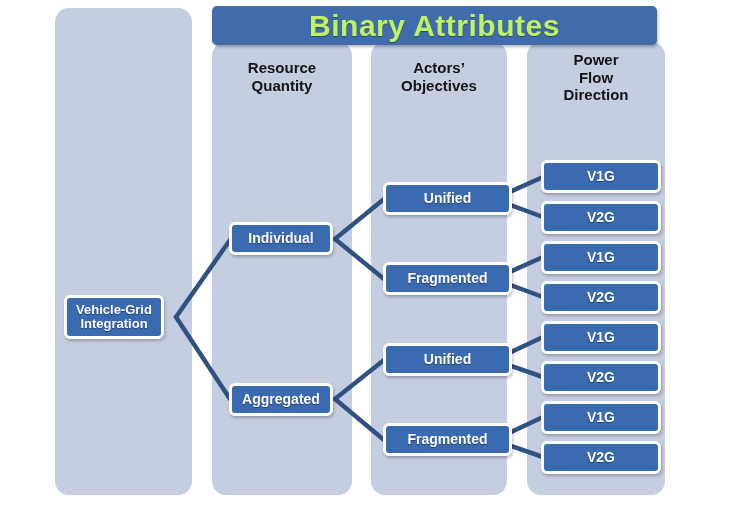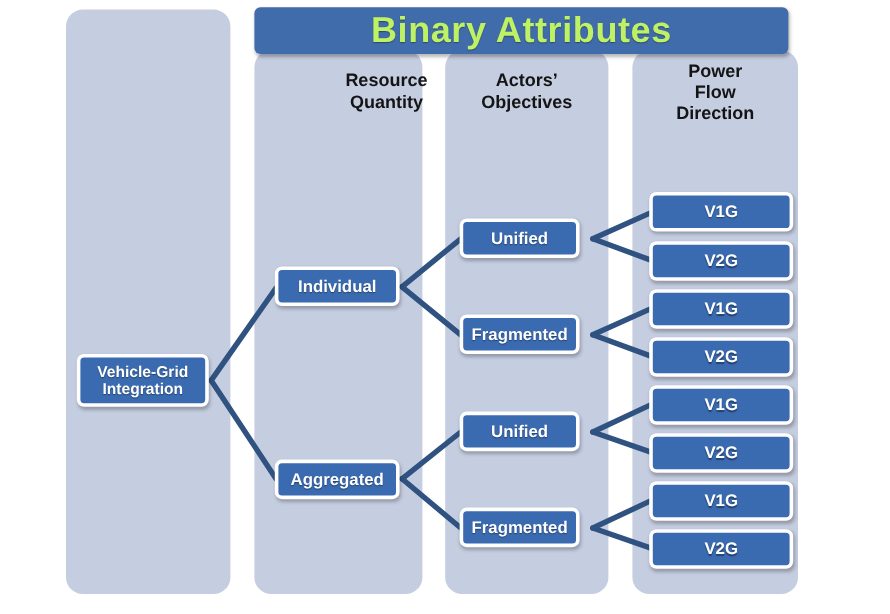--- a/index.html
+++ b/index.html
@@ -60,21 +60,21 @@
   
   .col-header {
     position: absolute;
     text-align: center;
     color: #141414;
     font-size: 15px;
     font-weight: bold;
     line-height: 1.18;
     white-space: pre-line;
   }
-  .col-header.h1 { left: 212px; top: 59px;  width: 140px; margin-left: 40px; }
+  .col-header.h1 { left: 212px; top: 59px;  width: 140px; }
   .col-header.h2 { left: 371px; top: 59px;  width: 136px; }
   .col-header.h3 { left: 527px; top: 51px;  width: 138px; }
 
   
   #connectors {
     position: absolute;
     left: 0; top: 0;
     width: 742px; height: 512px;
     pointer-events: none;
   }
@@ -91,29 +91,29 @@
     align-items: center;
     justify-content: center;
     color: #ffffff;
     font-weight: bold;
     text-shadow: 0 1px 1px rgba(0,0,0,0.4);
     box-shadow: 1px 2px 3px rgba(0,0,0,0.25);
     line-height: 1.1;
     text-align: center;
   }
   .node.root {
-    left: 64px; top: 295px; width: 110px; height: 44px;
+    left: 64px; top: 295px; width: 100px; height: 44px;
     font-size: 13px;
     white-space: pre-line;
   }
   .node.lvl1 { width: 104px; height: 33px; font-size: 14px; left: 229px; }
   .node.lvl1.n-individual { top: 222px; }
   .node.lvl1.n-aggregated { top: 383px; }
 
-  .node.lvl2 { width: 100px; height: 33px; font-size: 14px; left: 383px; }
+  .node.lvl2 { width: 129px; height: 33px; font-size: 14px; left: 383px; }
   .node.lvl2.p0 { top: 182px; }
   .node.lvl2.p1 { top: 262px; }
   .node.lvl2.p2 { top: 343px; }
   .node.lvl2.p3 { top: 423px; }
 
   .node.leaf { width: 120px; height: 33px; font-size: 14px; left: 541px; }
   .node.leaf.l0 { top: 160px; }
   .node.leaf.l1 { top: 201px; }
   .node.leaf.l2 { top: 241px; }
   .node.leaf.l3 { top: 281px; }

